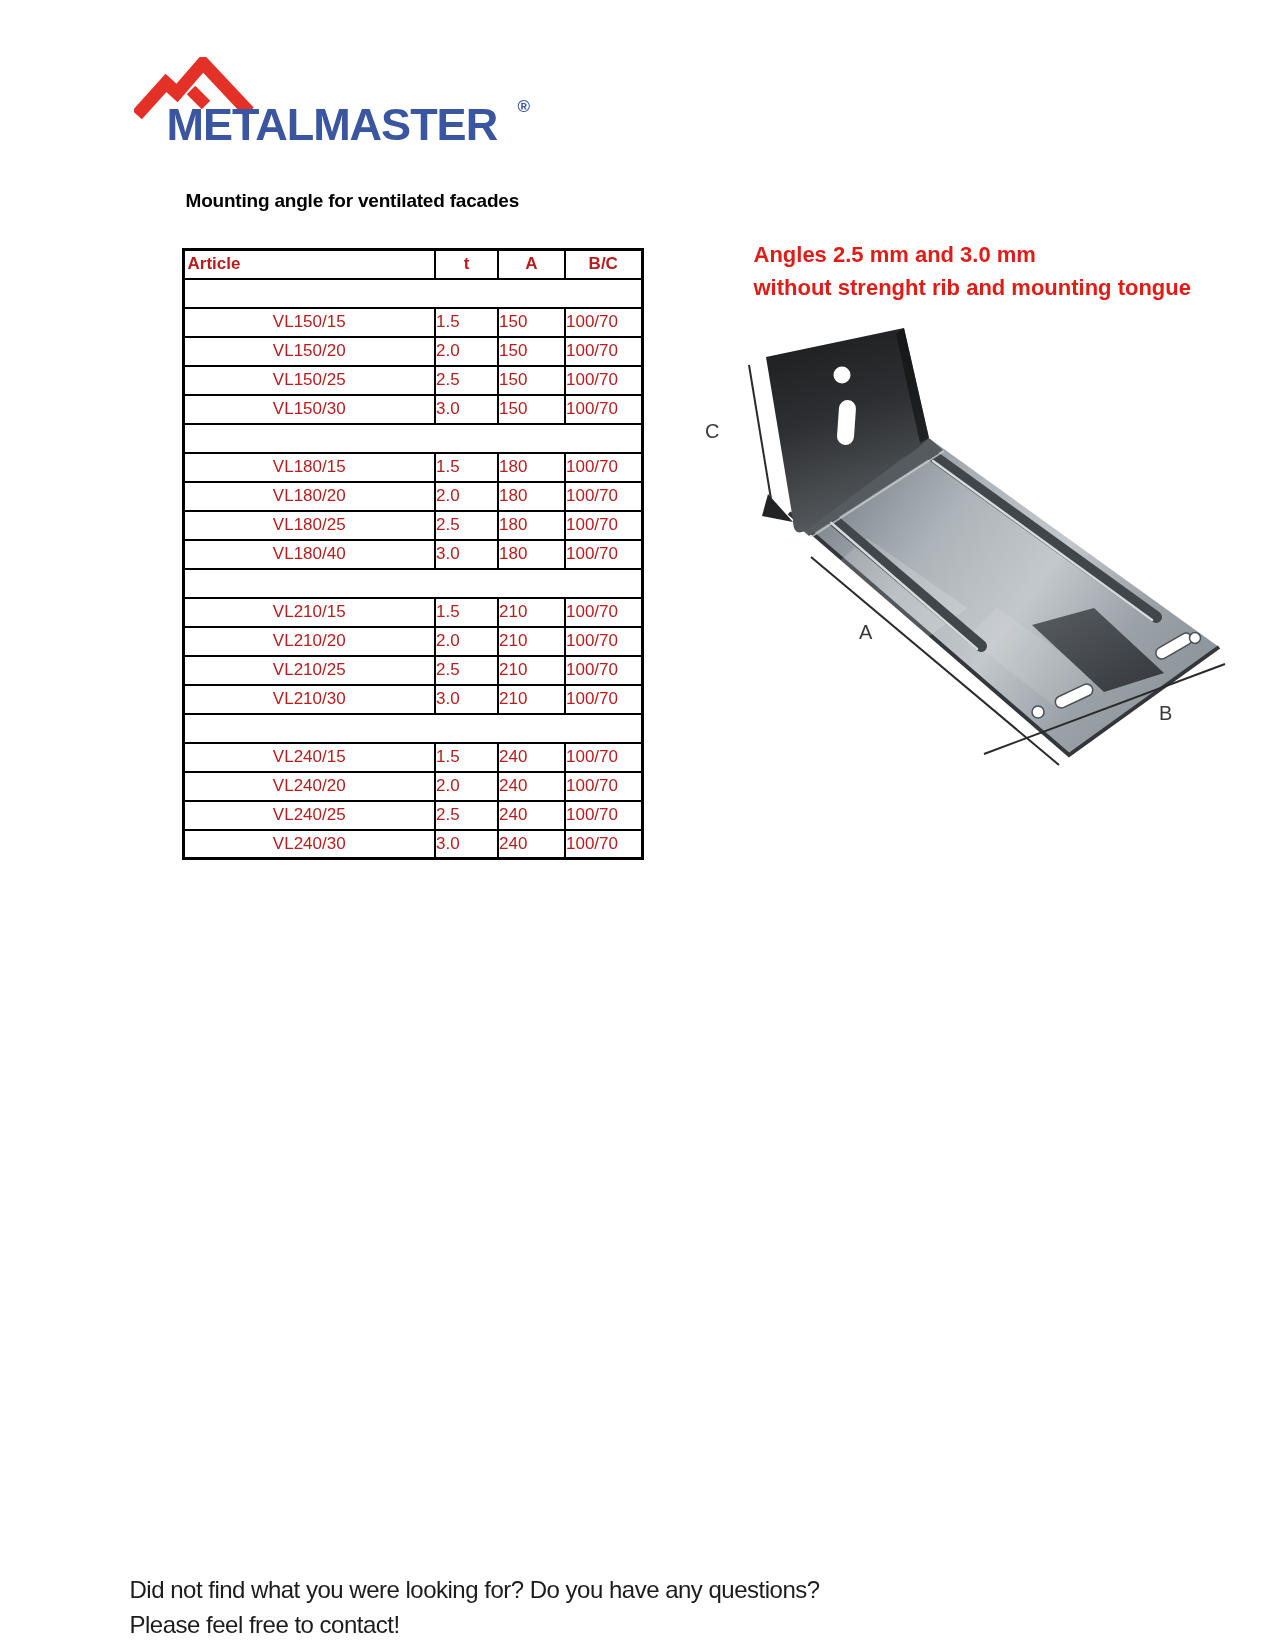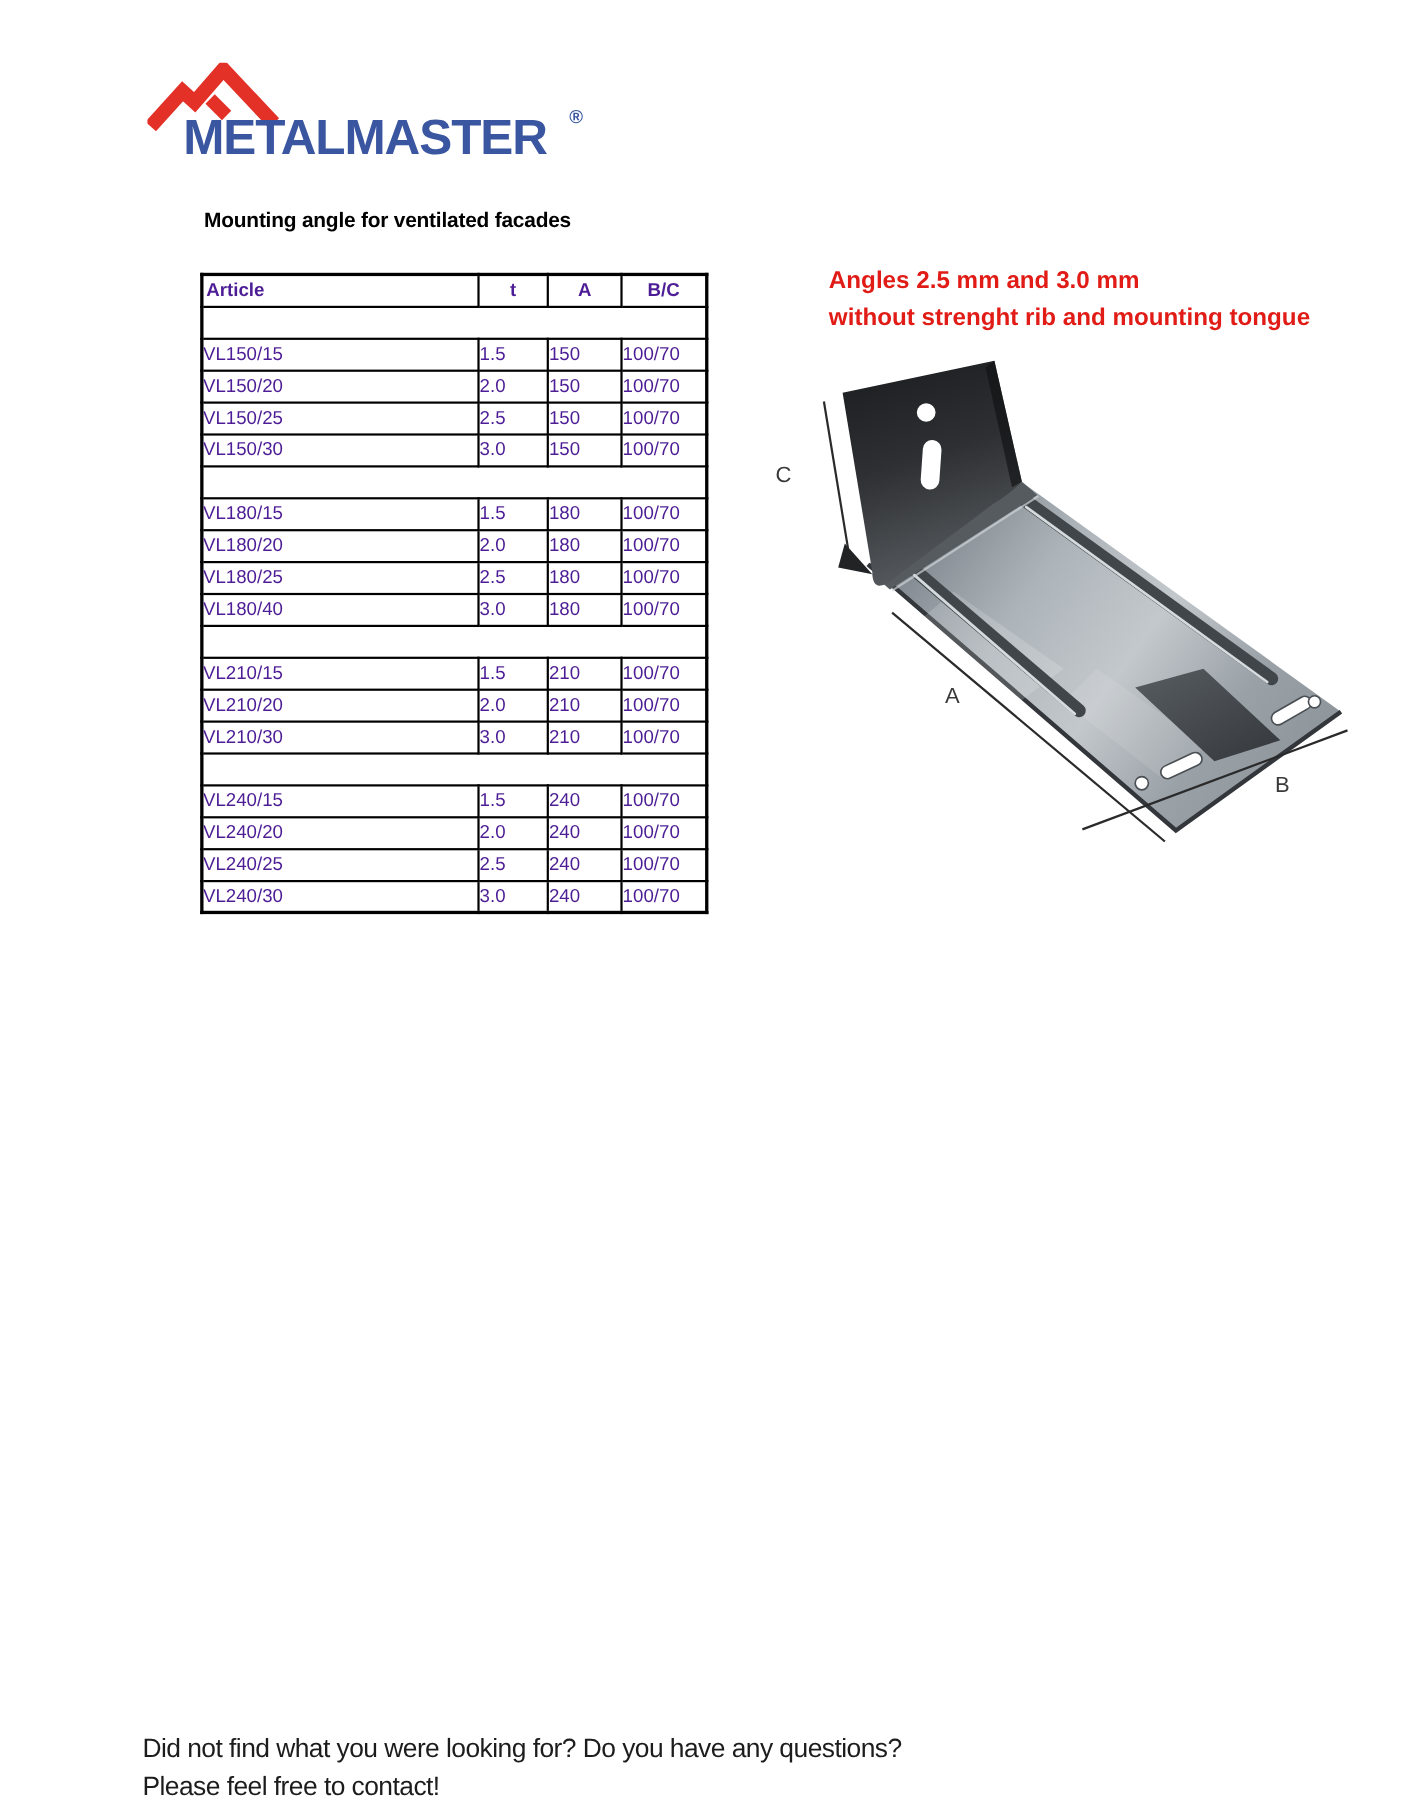--- a/index.html
+++ b/index.html
@@ -33,34 +33,34 @@
     position:absolute;left:137px;top:190px;
     font-size:19px;font-weight:bold;color:#000;
     letter-spacing:-0.2px;white-space:nowrap;
   }
 
   
   .spec-table{
     position:absolute;left:133px;top:248px;
     border-collapse:collapse;table-layout:fixed;
     border:3px solid #000;
-    font-size:17px;color:#4c1d95;
+    font-size:17px;color:#b91c1c;
   }
   .spec-table col.c-article{width:252px;}
   .spec-table col.c-t{width:63px;}
   .spec-table col.c-a{width:67px;}
   .spec-table col.c-bc{width:77px;}
   .spec-table td,.spec-table th{
     border:2px solid #000;height:29px;
     padding:0;vertical-align:middle;overflow:hidden;
     white-space:nowrap;
   }
   .spec-table th{font-weight:bold;text-align:center;}
   .spec-table th.h-article{text-align:left;padding-left:3px;}
-  .spec-table td.cell-article{text-align:left;padding-left:0;}
+  .spec-table td.cell-article{text-align:center;padding-left:0;}
   .spec-table td.cell-num{text-align:left;}
   .spec-table tr.sep-row td{border-left:none;border-right:none;height:29px;}
 
   
   .note{
     position:absolute;left:705px;top:238px;
     font-size:22px;font-weight:bold;color:var(--note-red);
     line-height:33px;white-space:nowrap;
   }
 
@@ -164,20 +164,26 @@
         </tr>
         <tr>
           <td class="cell-article">VL210/15</td>
           <td class="cell-num">1.5</td>
           <td class="cell-num">210</td>
           <td class="cell-num">100/70</td>
         </tr>
         <tr>
           <td class="cell-article">VL210/20</td>
           <td class="cell-num">2.0</td>
+          <td class="cell-num">210</td>
+          <td class="cell-num">100/70</td>
+        </tr>
+        <tr>
+          <td class="cell-article">VL210/25</td>
+          <td class="cell-num">2.5</td>
           <td class="cell-num">210</td>
           <td class="cell-num">100/70</td>
         </tr>
         <tr>
           <td class="cell-article">VL210/30</td>
           <td class="cell-num">3.0</td>
           <td class="cell-num">210</td>
           <td class="cell-num">100/70</td>
         </tr>
         <tr class="sep-row">

